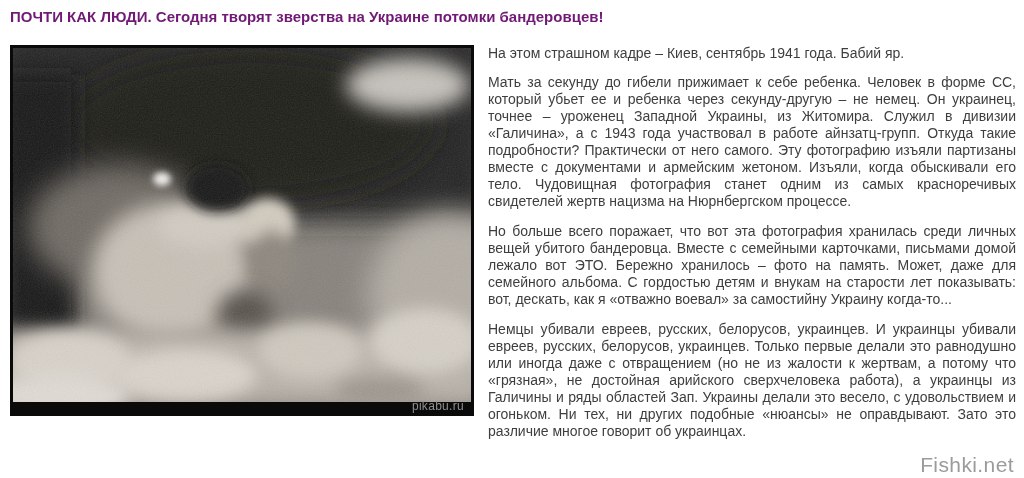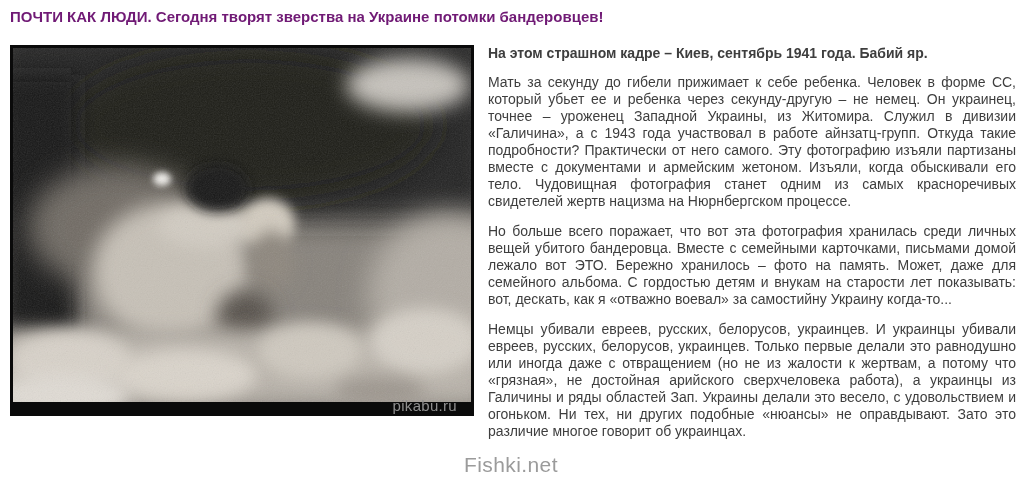--- a/index.html
+++ b/index.html
@@ -37,33 +37,33 @@
     width: 464px;
     height: 371px;
     margin: 0 14px 12px 2px;
     position: relative;
     background: #000;
   }
   .photo-figure svg { display: block; width: 100%; height: 100%; }
 
   .watermark {
     position: absolute;
-    right: 17px;
+    right: 10px;
     bottom: 5px;
-    font-size: 15px;
+    font-size: 12px;
     line-height: 10px;
     color: #8f8f8f;
     letter-spacing: 0.3px;
   }
 
   .article p { margin: 0 0 13px 0; }
-  .article p.lead { font-weight: bold; margin-bottom: 12px; }
+  .article p.lead { font-weight: normal; margin-bottom: 12px; }
 
   .sitemark {
-    text-align: center;
+    text-align: right;
     font-size: 21px;
     line-height: 24px;
     color: #9b9b9b;
     margin-top: 8px;
     padding-right: 2px;
     letter-spacing: 0.4px;
   }
 </style>
 </head>
 <body>

